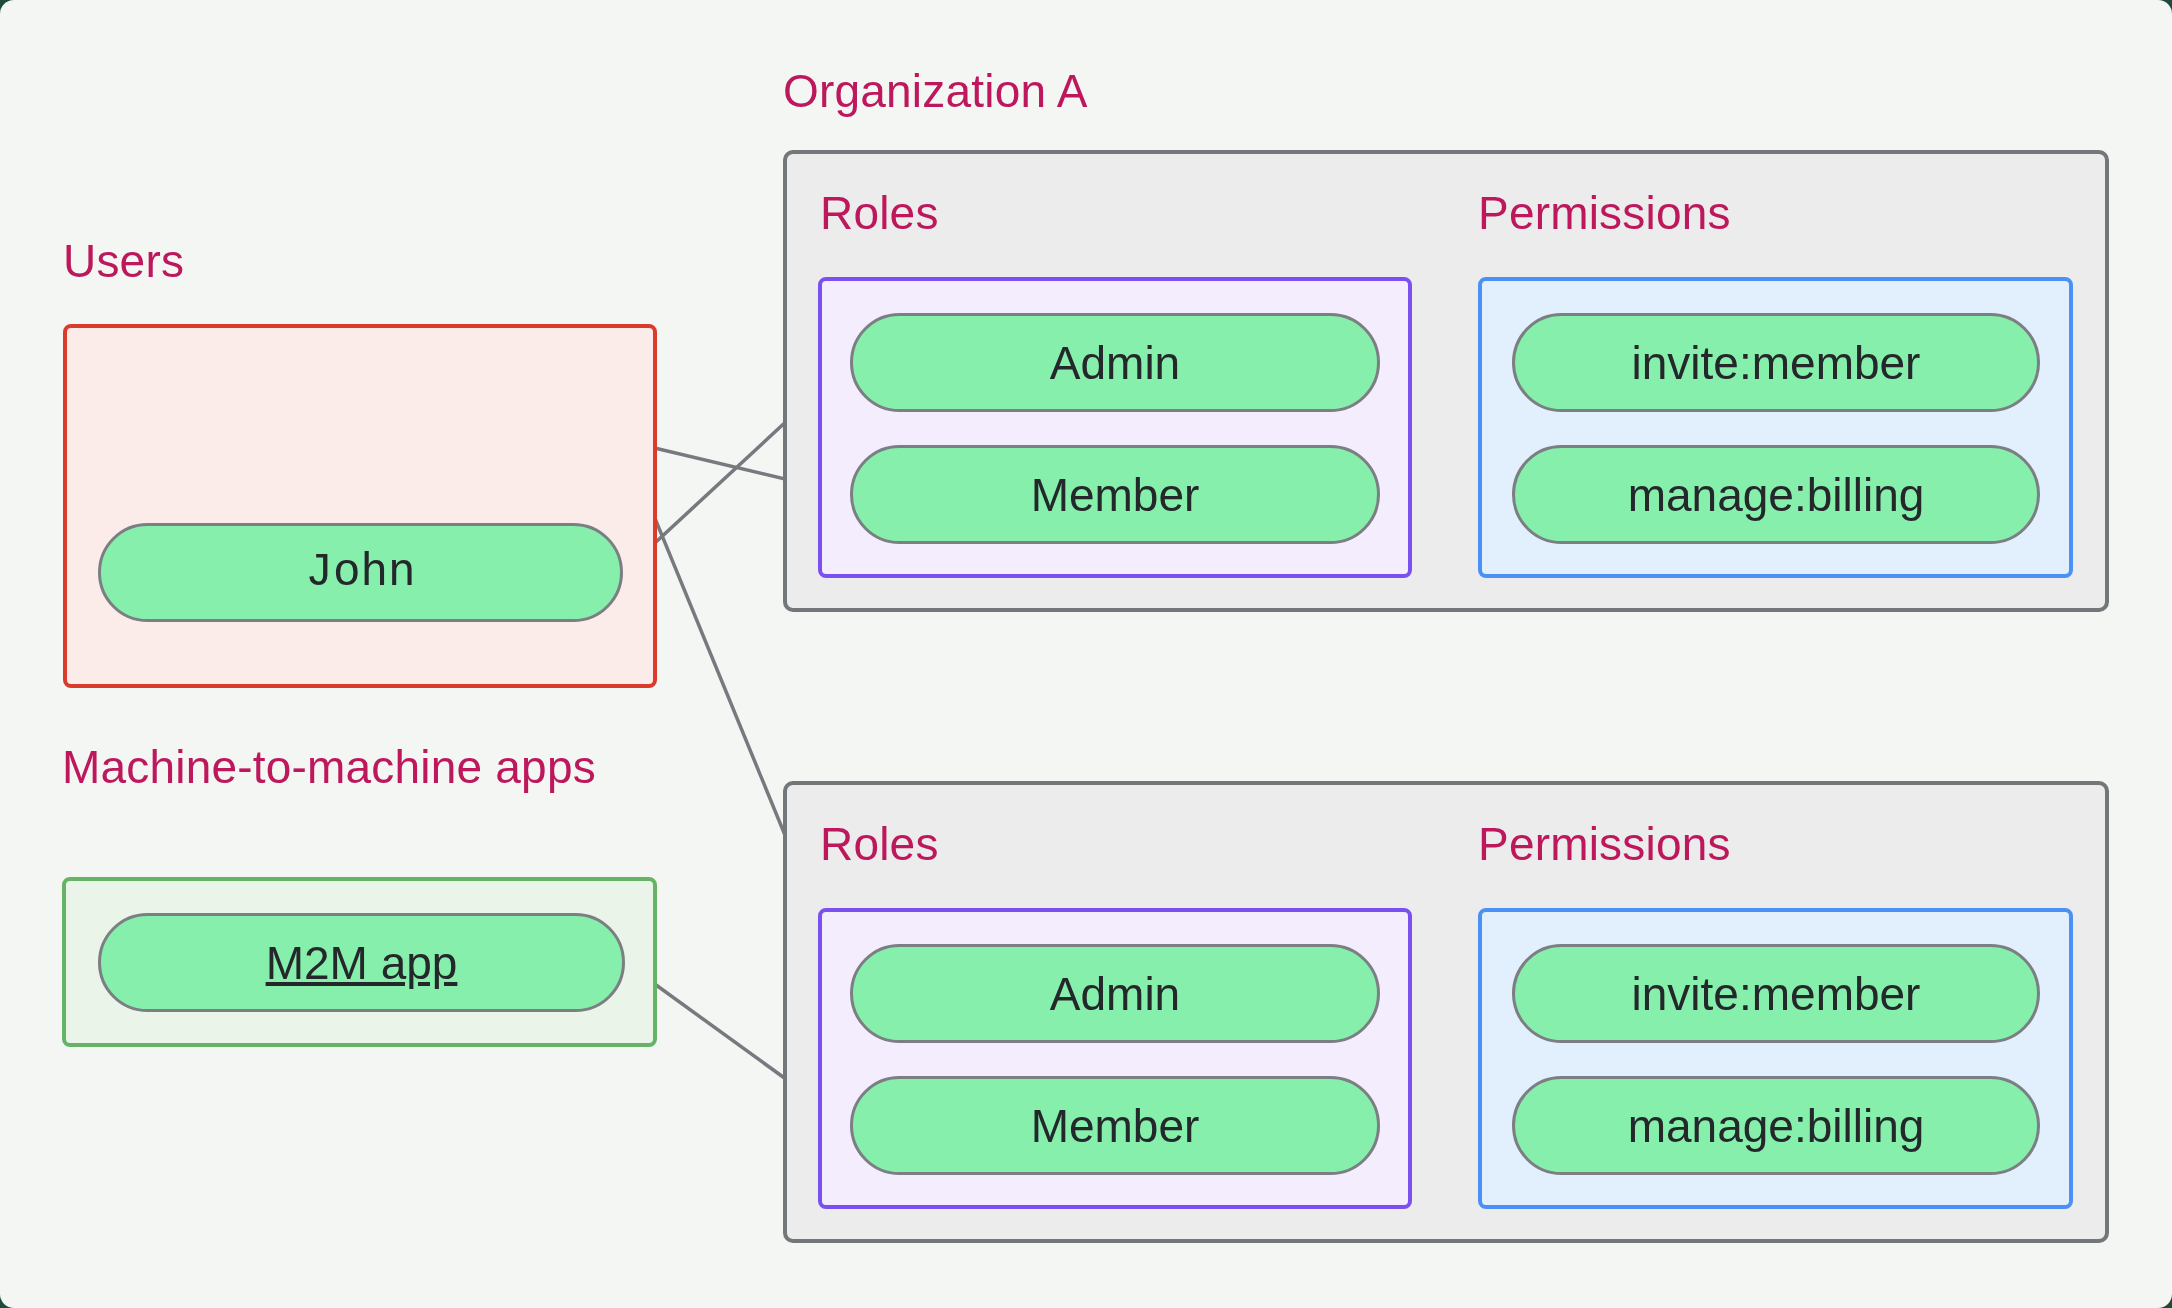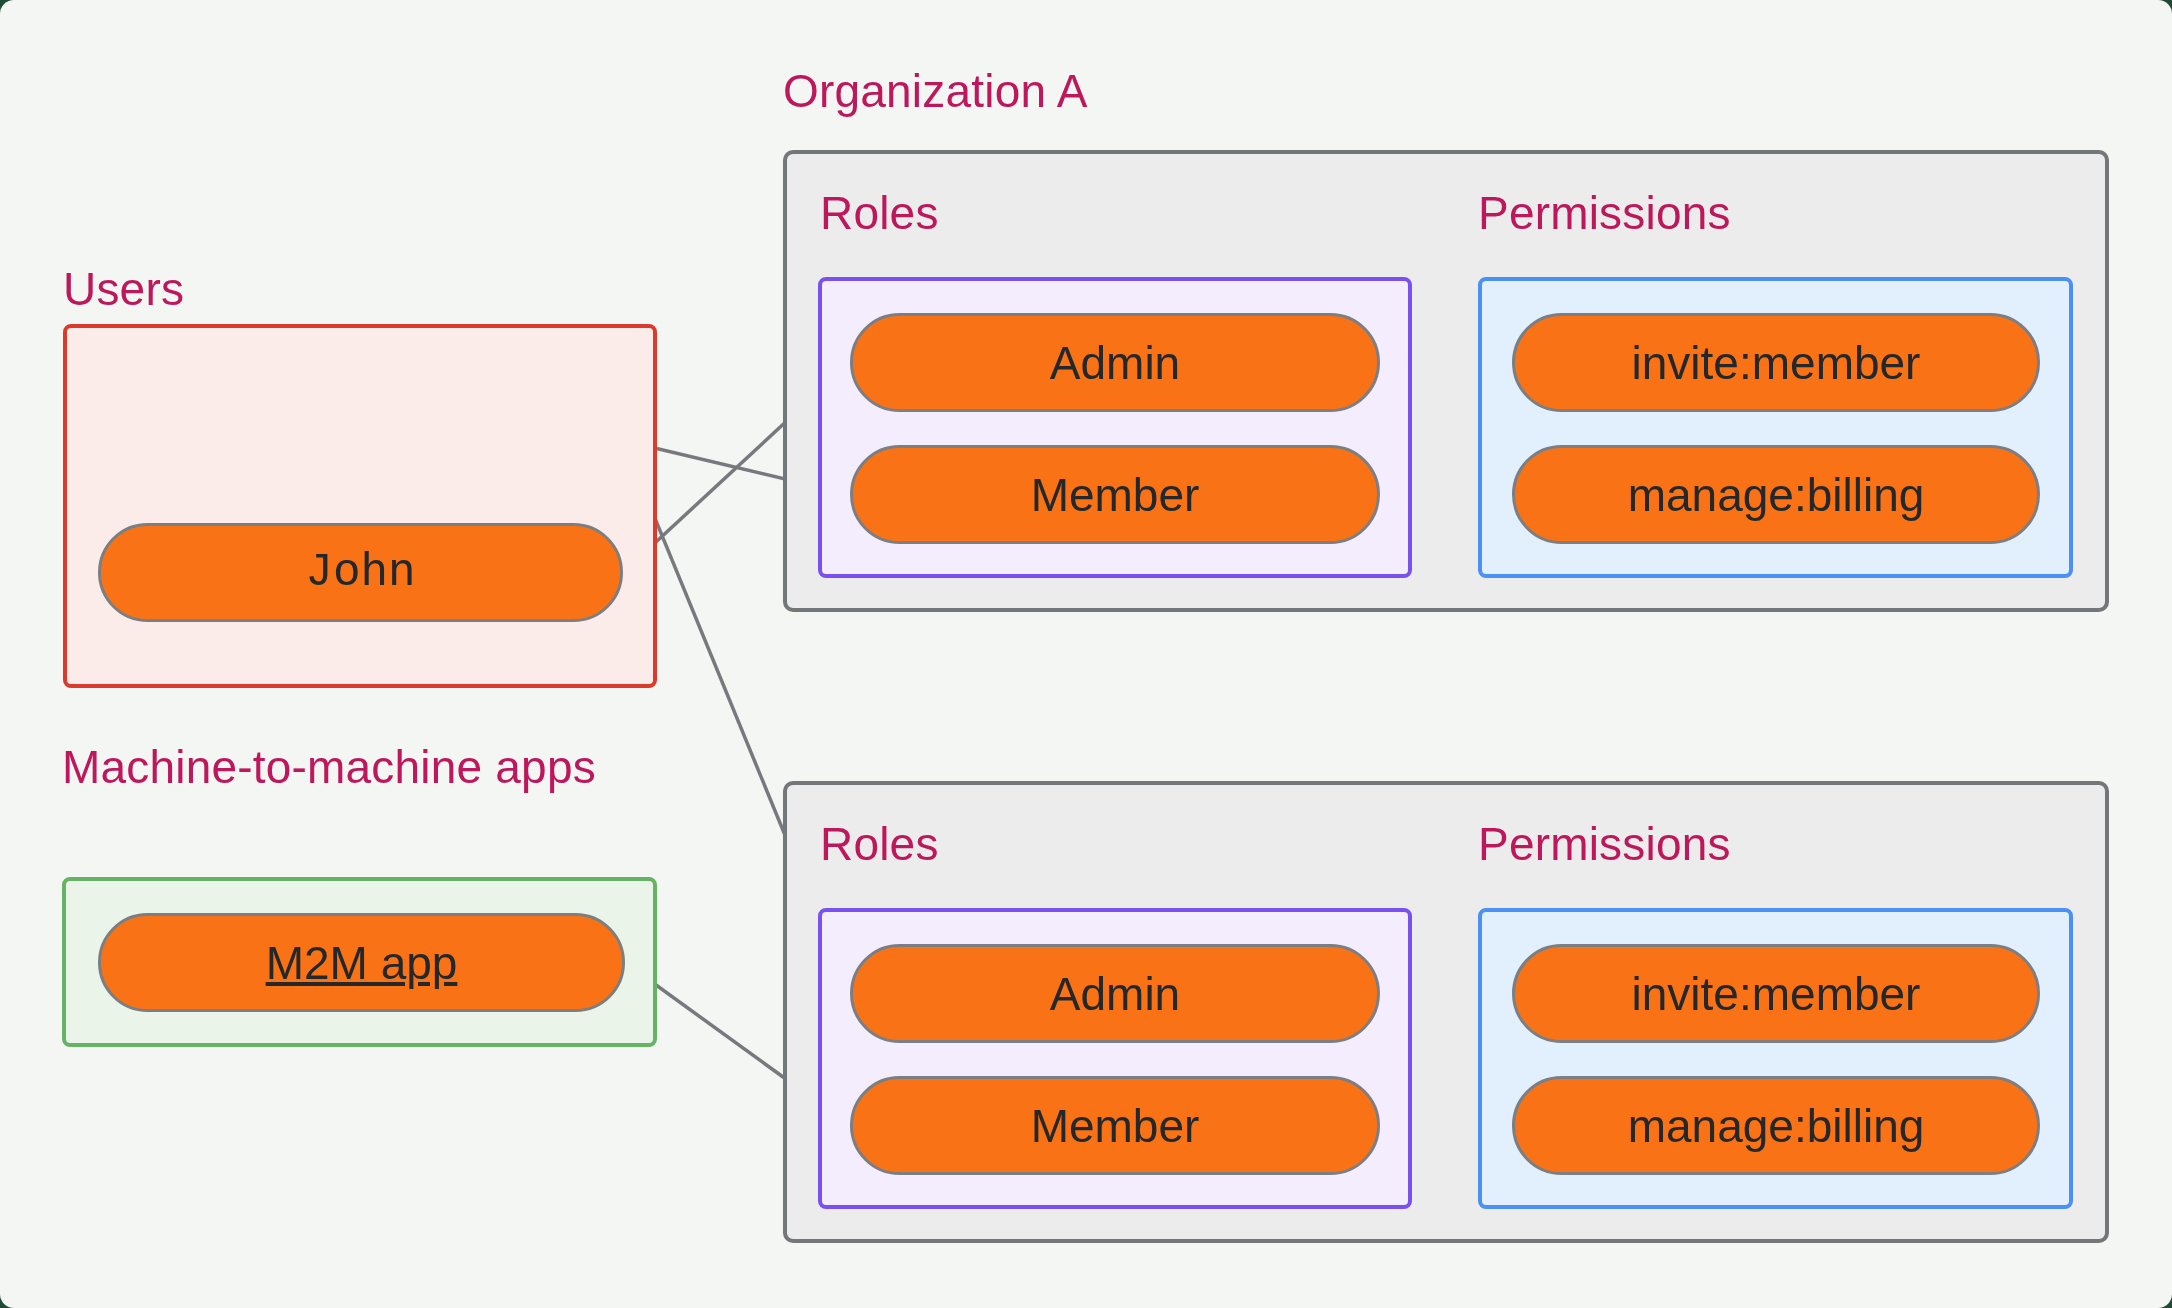--- a/index.html
+++ b/index.html
@@ -22,36 +22,36 @@
   .box-m2m{left:62px;top:877px;width:595px;height:170px;border:4px solid #67b365;background:#eaf4e9;}
   .orgbox{position:absolute;box-sizing:border-box;border:4px solid #74777a;background:#ececec;border-radius:10px;width:1326px;height:462px;left:783px;}
   .box-org-a{top:150px;}
   .box-org-b{top:781px;}
   .box-roles-a{left:818px;top:277px;width:594px;height:301px;border:4px solid #7b50f1;background:#f3edfd;}
   .box-perms-a{left:1478px;top:277px;width:595px;height:301px;border:4px solid #4a90f5;background:#e2effc;}
   .box-roles-b{left:818px;top:908px;width:594px;height:301px;border:4px solid #7b50f1;background:#f3edfd;}
   .box-perms-b{left:1478px;top:908px;width:595px;height:301px;border:4px solid #4a90f5;background:#e2effc;}
   .pill{
     position:absolute;box-sizing:border-box;height:99px;border-radius:50px;
-    background:#f97316;border:3px solid #7b7e82;
+    background:#86efac;border:3px solid #7b7e82;
     display:flex;align-items:center;justify-content:center;
     font-size:46px;color:#24282b;white-space:nowrap;
   }
   .pill-sarah{left:98px;top:391px;width:525px;}
   .pill-john{left:98px;top:523px;width:525px;font-family:Liberation Mono, monospace;}
   .pill-m2m{left:98px;top:913px;width:527px;text-decoration:underline;}
   .pill-admin-a{left:850px;top:313px;width:530px;}
   .pill-member-a{left:850px;top:445px;width:530px;}
   .pill-invite-a{left:1512px;top:313px;width:528px;}
   .pill-manage-a{left:1512px;top:445px;width:528px;}
   .pill-admin-b{left:850px;top:944px;width:530px;}
   .pill-member-b{left:850px;top:1076px;width:530px;}
   .pill-invite-b{left:1512px;top:944px;width:528px;}
   .pill-manage-b{left:1512px;top:1076px;width:528px;}
-  .lbl-users{left:63px;top:238px;margin-top:28px;}
+  .lbl-users{left:63px;top:238px;}
   .lbl-m2m{left:62px;top:744px;}
   .lbl-org-a{left:783px;top:68px;}
   .lbl-org-b{left:783px;top:699px;}
   .lbl-roles-a{left:820px;top:190px;}
   .lbl-perms-a{left:1478px;top:190px;}
   .lbl-roles-b{left:820px;top:821px;}
   .lbl-perms-b{left:1478px;top:821px;}
   svg.edges{position:absolute;left:0;top:0;pointer-events:none;}
 </style>
 </head>

